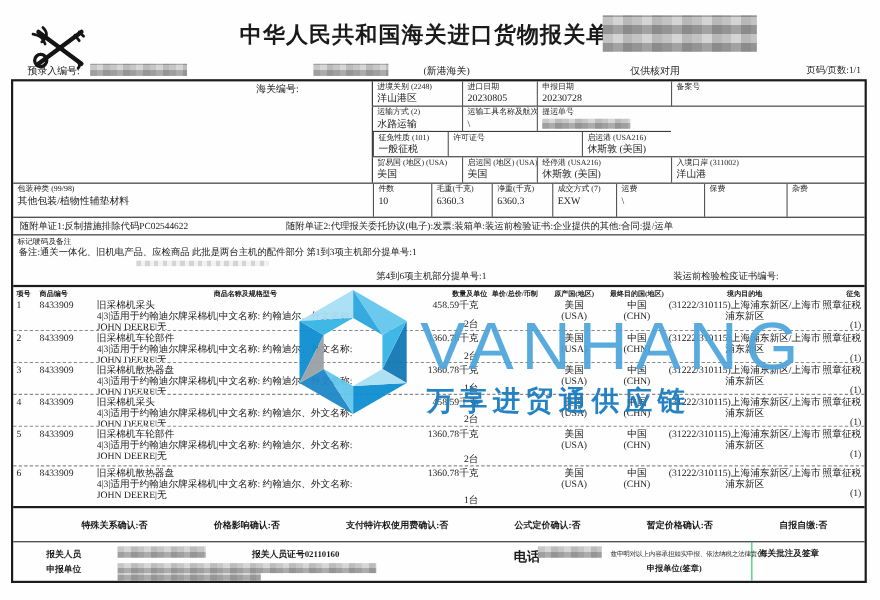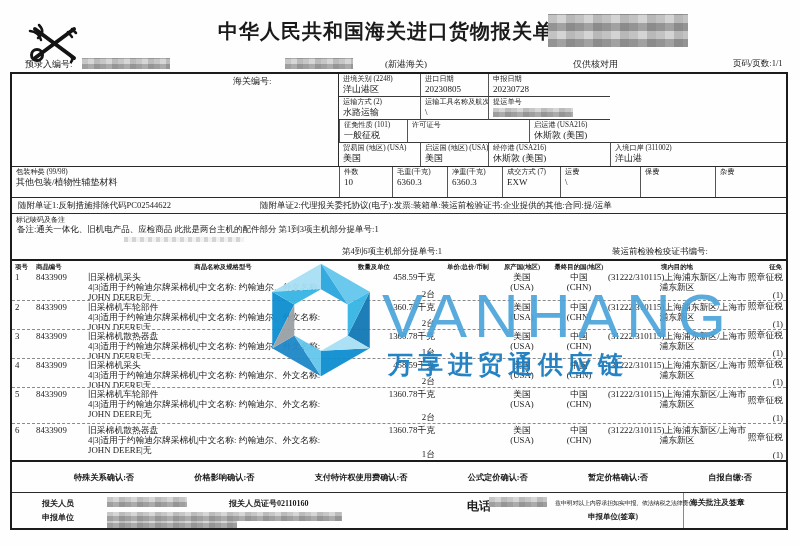--- a/index.html
+++ b/index.html
@@ -50,37 +50,37 @@
   .docsrow span { position: absolute; top: 2px; white-space: nowrap; }
   .marksbox { position: relative; height: 46px; border-top: 1px solid #2a2a2a; }
   .marksbox .mlabel { position:absolute; left:4px; top:1px; font-size:7px; }
   .marksbox .mline1 { position:absolute; left:5px; top:10px; font-size:8.5px; white-space:nowrap; }
   .marksbox .mline2a { position:absolute; left:330px; top:32px; font-size:8.5px; white-space:nowrap; }
   .marksbox .mline2b { position:absolute; left:600px; top:32px; font-size:8.5px; white-space:nowrap; }
   
   .ghead { display:flex; height:12px; border-top:2px solid #1c1c1c; font-size:6.4px; font-weight:bold; padding-top:2px; }
   .ghead span { display:block; white-space:nowrap; overflow:visible; }
   .g-no{width:16px; padding-left:3px;} .g-code{width:60px; padding-left:8px;}
-  .g-name{width:270px; text-align:center;} .g-qty{width:85px; text-align:left;font-family:Liberation Serif, serif;}
+  .g-name{width:270px; text-align:center;} .g-qty{width:85px; text-align:right;font-family:Liberation Serif, serif;}
   .g-price{width:50px; text-align:center;} .g-orig{width:58px; text-align:center;}
   .g-dest{width:56px; text-align:center;} .g-dom{width:140px; text-align:center;}
   .g-duty{width:39px; text-align:right; padding-right:4px;}
   .gbody { display:block; }
   .grow { display:flex; height:29px; overflow:hidden; font-size:8.8px; line-height:10px; }
   .grow ~ .grow { border-top:1px dashed #8a8a8a; }
   .grow:nth-of-type(5){ height:36px; } .grow:nth-of-type(6){ height:37px; }
   .gc { padding-top:1px; }
   .gc.g-no, .gc.g-code { text-align:left; }
   .gc.g-name { text-align:left; padding-right:28px; }
   .gname { display:block; }
   .gspec { display:inline; }
   .gc.g-qty { display:flex; flex-direction:column; justify-content:space-between; align-items:flex-end; padding:1px 8px 1px 0; }
   .gc.g-orig, .gc.g-dest { display:flex; flex-direction:column; align-items:center; }
   .gc.g-dom { text-align:center; }
-  .gc.g-duty { display:flex; flex-direction:column; justify-content:flex-end; align-items:flex-end; padding-right:3px; }
+  .gc.g-duty { display:flex; flex-direction:column; justify-content:flex-start; align-items:flex-end; padding-right:3px; }
   .gc.g-duty span:last-child { margin-top:8px; }
   
   .confirms { display:flex; height:32px; border-top:2px solid #1c1c1c; align-items:center;
               padding:0 34px 0 62px; justify-content:space-between; font-size:8.2px; font-weight:bold; }
   
   .footrow { display:flex; height:36px; border-top:1px solid #2a2a2a; }
   .foot-left { position:relative; width:671px; }
   .foot-right { flex:1; border-left:1px solid #22c55e; padding:4px 0 0 6px; font-size:7.8px; font-weight:bold; }
   .foot-left span { position:absolute; white-space:nowrap; }
   .f-declarant { left:30px; top:5px; font-size:8px; font-weight:bold; }
@@ -135,20 +135,24 @@
         <span class="lbl">进境关别 (2248)</span>
         <span class="val">洋山港区</span>
       </div>
       <div class="cell w2 bb">
         <span class="lbl">进口日期</span>
         <span class="val">20230805</span>
       </div>
       <div class="cell w3 bb">
         <span class="lbl">申报日期</span>
         <span class="val">20230728</span>
+      </div>
+      <div class="cell w4 bb">
+        <span class="lbl">备案号</span>
+        <span class="val"></span>
       </div>
     </div>
     <div class="trow">
       <div class="cell sp"></div>
       <div class="cell w1 bb">
         <span class="lbl">运输方式 (2)</span>
         <span class="val">水路运输</span>
       </div>
       <div class="cell w2 bb">
         <span class="lbl">运输工具名称及航次号</span>

